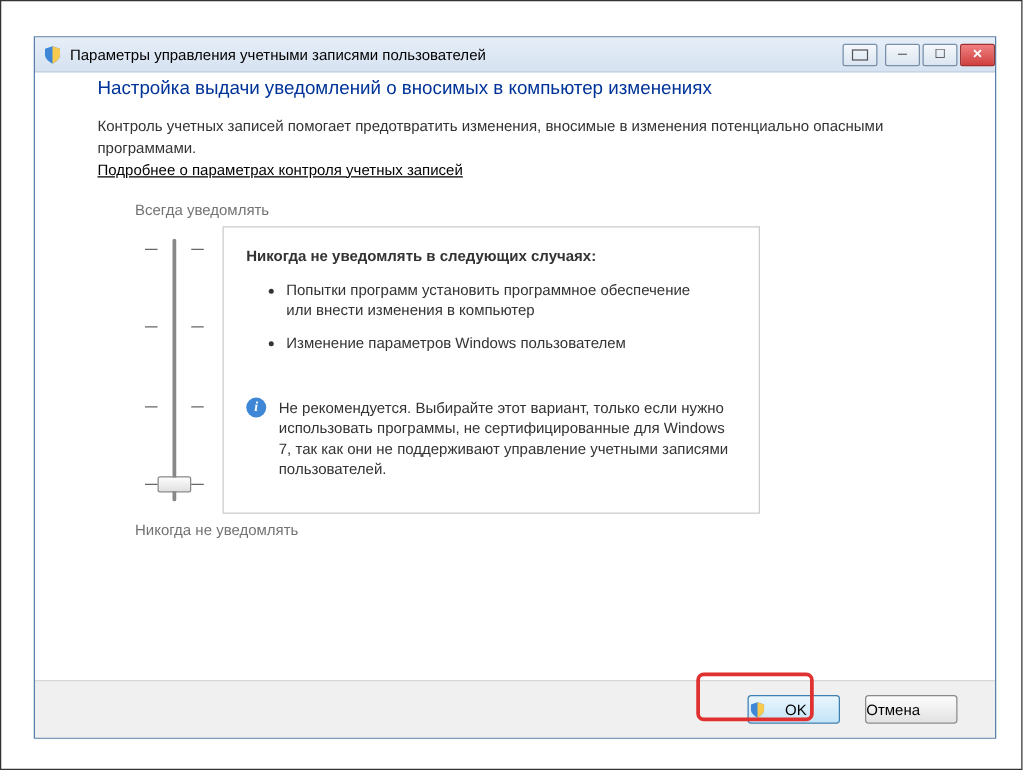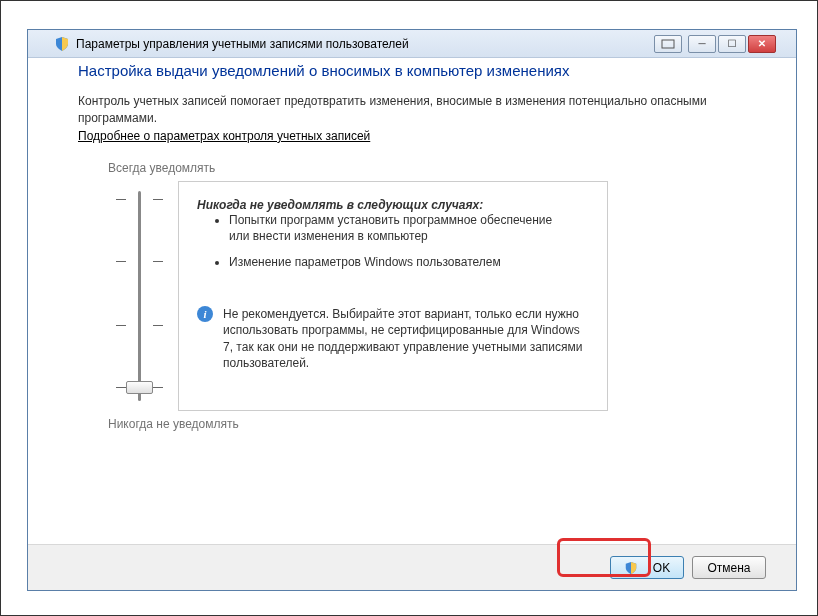--- a/index.html
+++ b/index.html
@@ -27,21 +27,21 @@
       background: #fff;
       display: flex;
       flex-direction: column;
     }
     .titlebar {
       height: 28px;
       background: linear-gradient(to bottom, #e6eef8, #d6e2f1);
       border-bottom: 1px solid #b8c8dc;
       display: flex;
       align-items: center;
-      padding: 0 20px;
+      padding: 0 0;
     }
     .titlebar-icon {
       width: 16px;
       height: 16px;
       margin: 0 6px;
       display: flex;
       align-items: center;
       justify-content: center;
     }
     .shield-svg { width: 16px; height: 16px; }
@@ -169,21 +169,21 @@
     .desc-panel {
       border: 1px solid #ccc;
       padding: 16px 18px;
       width: 430px;
       height: 230px;
       font-size: 12px;
       color: #333;
     }
     .desc-title {
       font-weight: bold;
-      font-style: italic;
+      margin-bottom: 12px;
     }
     .desc-list {
       list-style: disc;
       margin-left: 32px;
       margin-bottom: 36px;
     }
     .desc-list li {
       margin-bottom: 10px;
       line-height: 1.35;
       padding-right: 20px;
@@ -223,23 +223,23 @@
     }
     .btn {
       min-width: 74px;
       height: 23px;
       border: 1px solid #8a8a8a;
       border-radius: 3px;
       background: linear-gradient(to bottom, #fdfdfd, #e2e2e2);
       font-size: 12px;
       display: flex;
       align-items: center;
-      justify-content: center;
       cursor: pointer;
       gap: 15px;
+      margin-left: 12px;
     }
     .btn-ok {
       border-color: #3c7fb1;
       background: linear-gradient(to bottom, #eaf6fd, #c3e4f8);
     }
     .highlight {
       position: absolute;
       border: 3px solid #e03030;
       border-radius: 6px;
       pointer-events: none;

